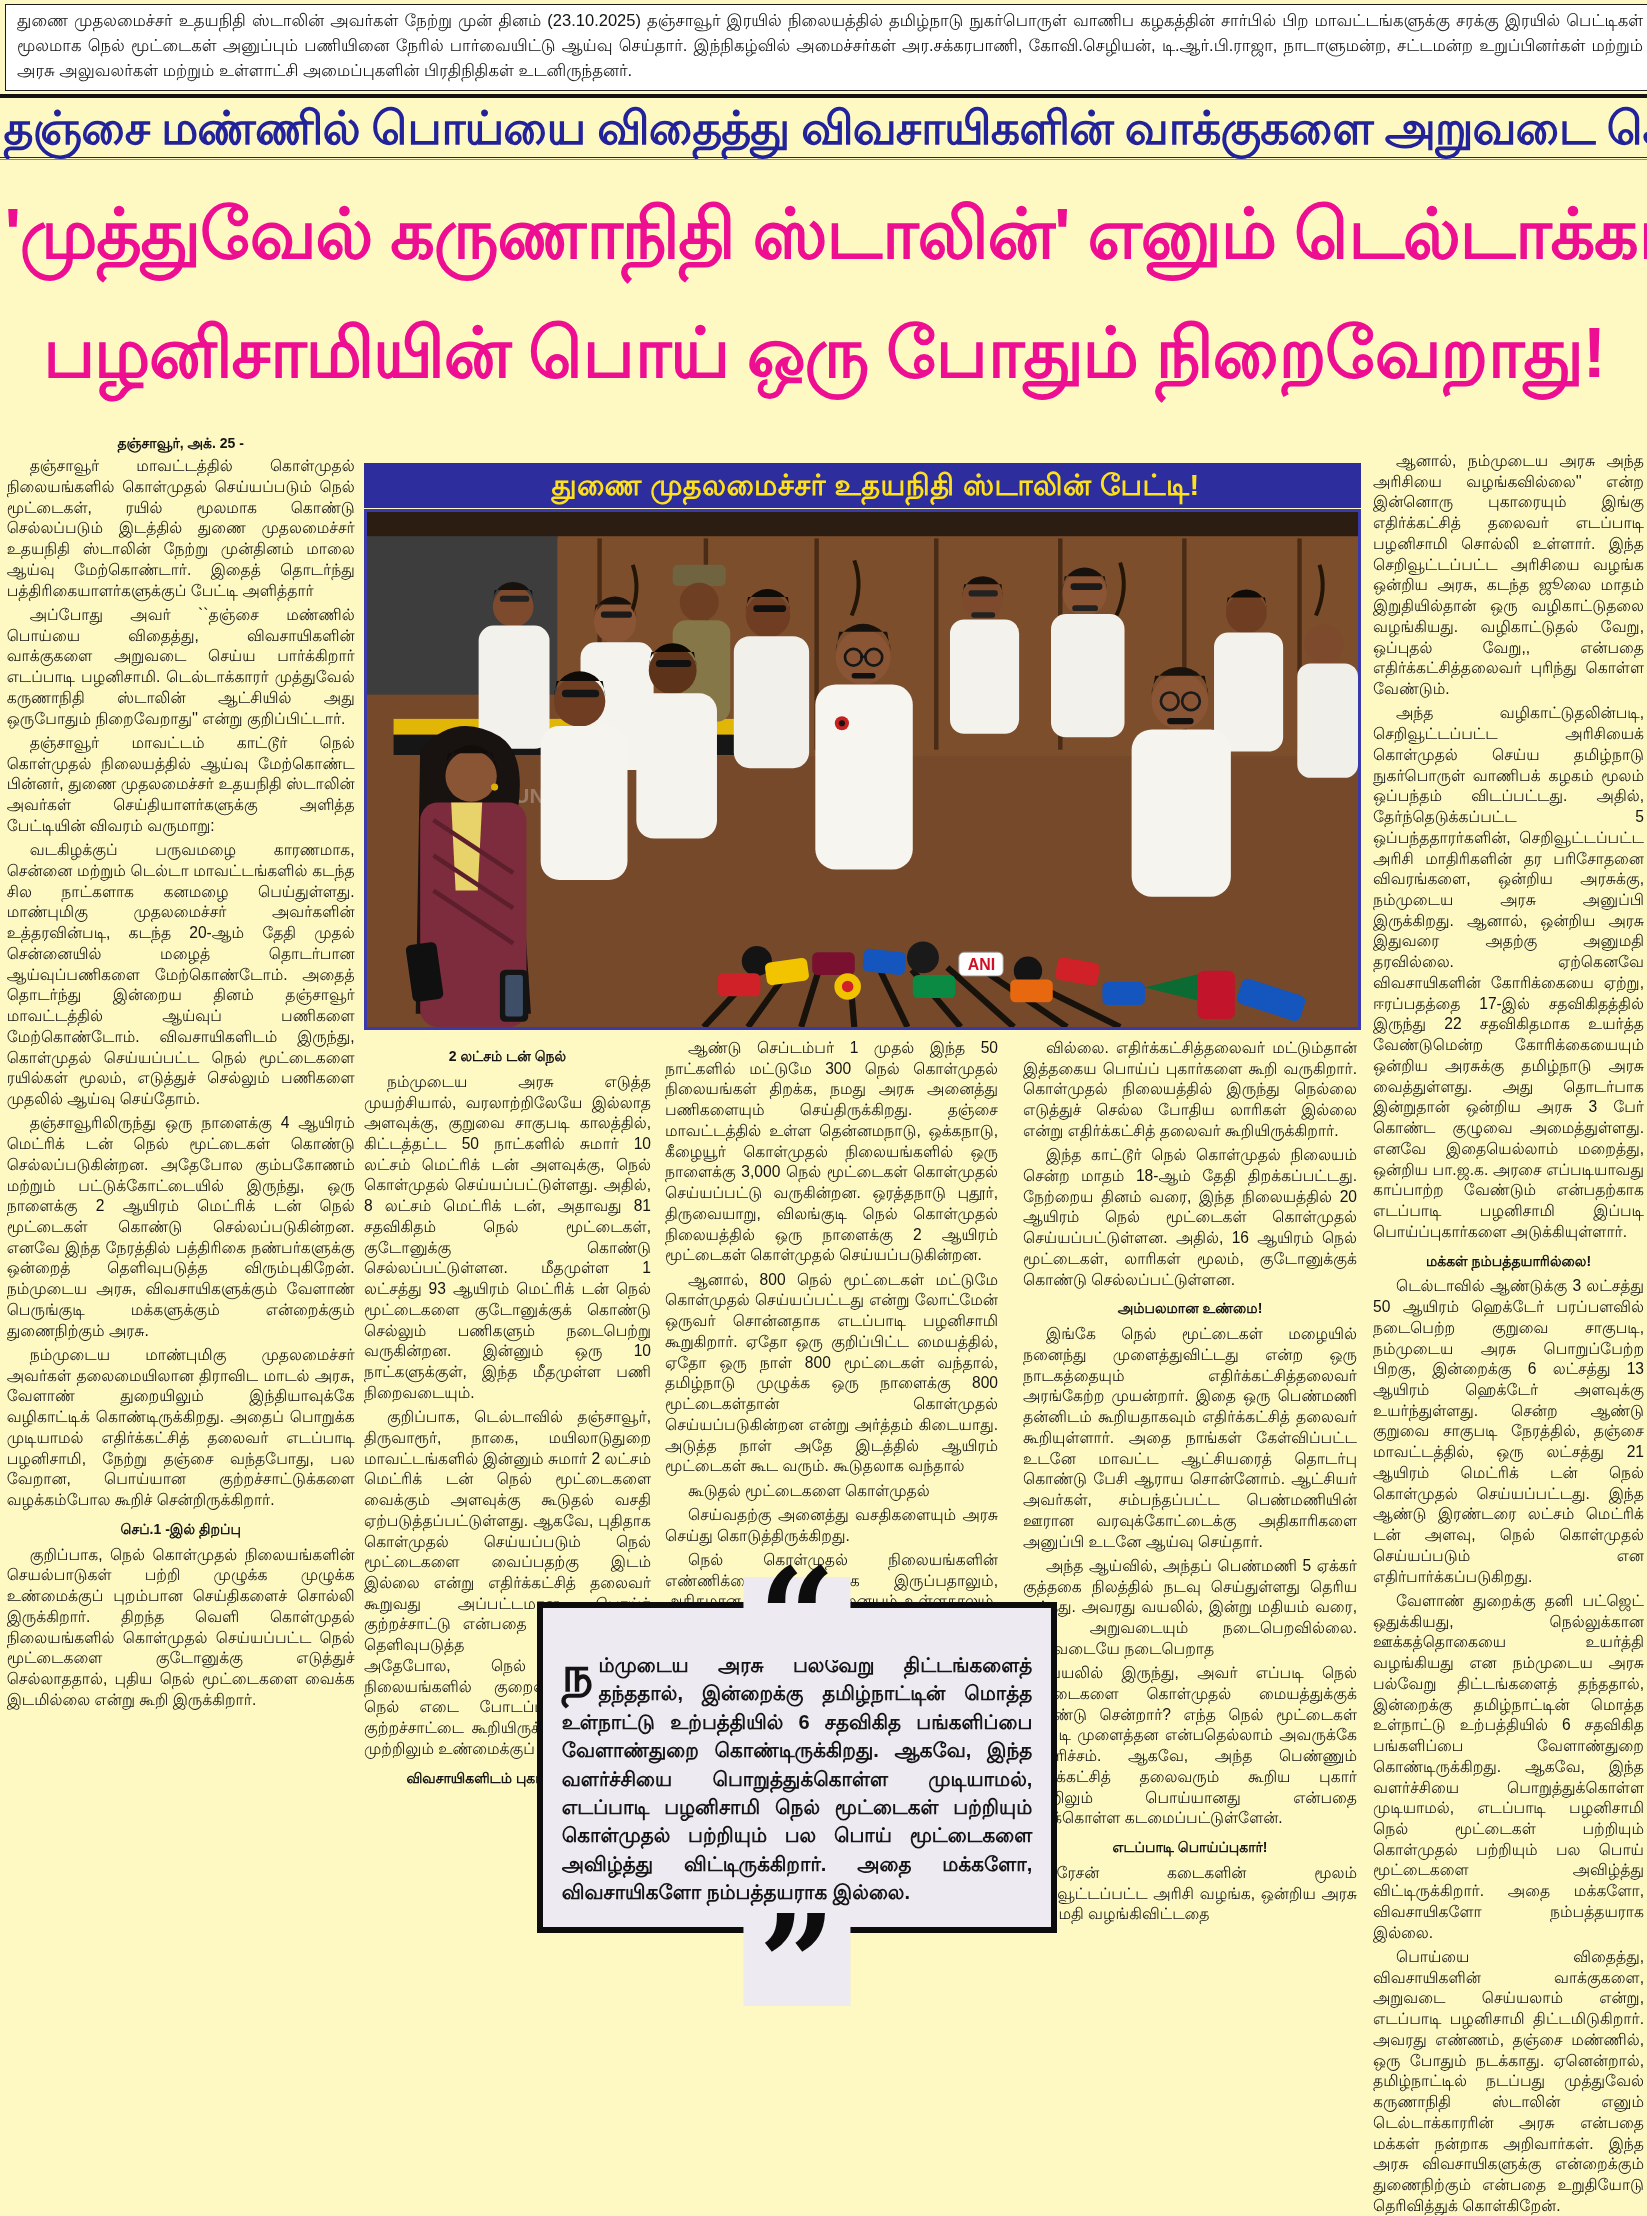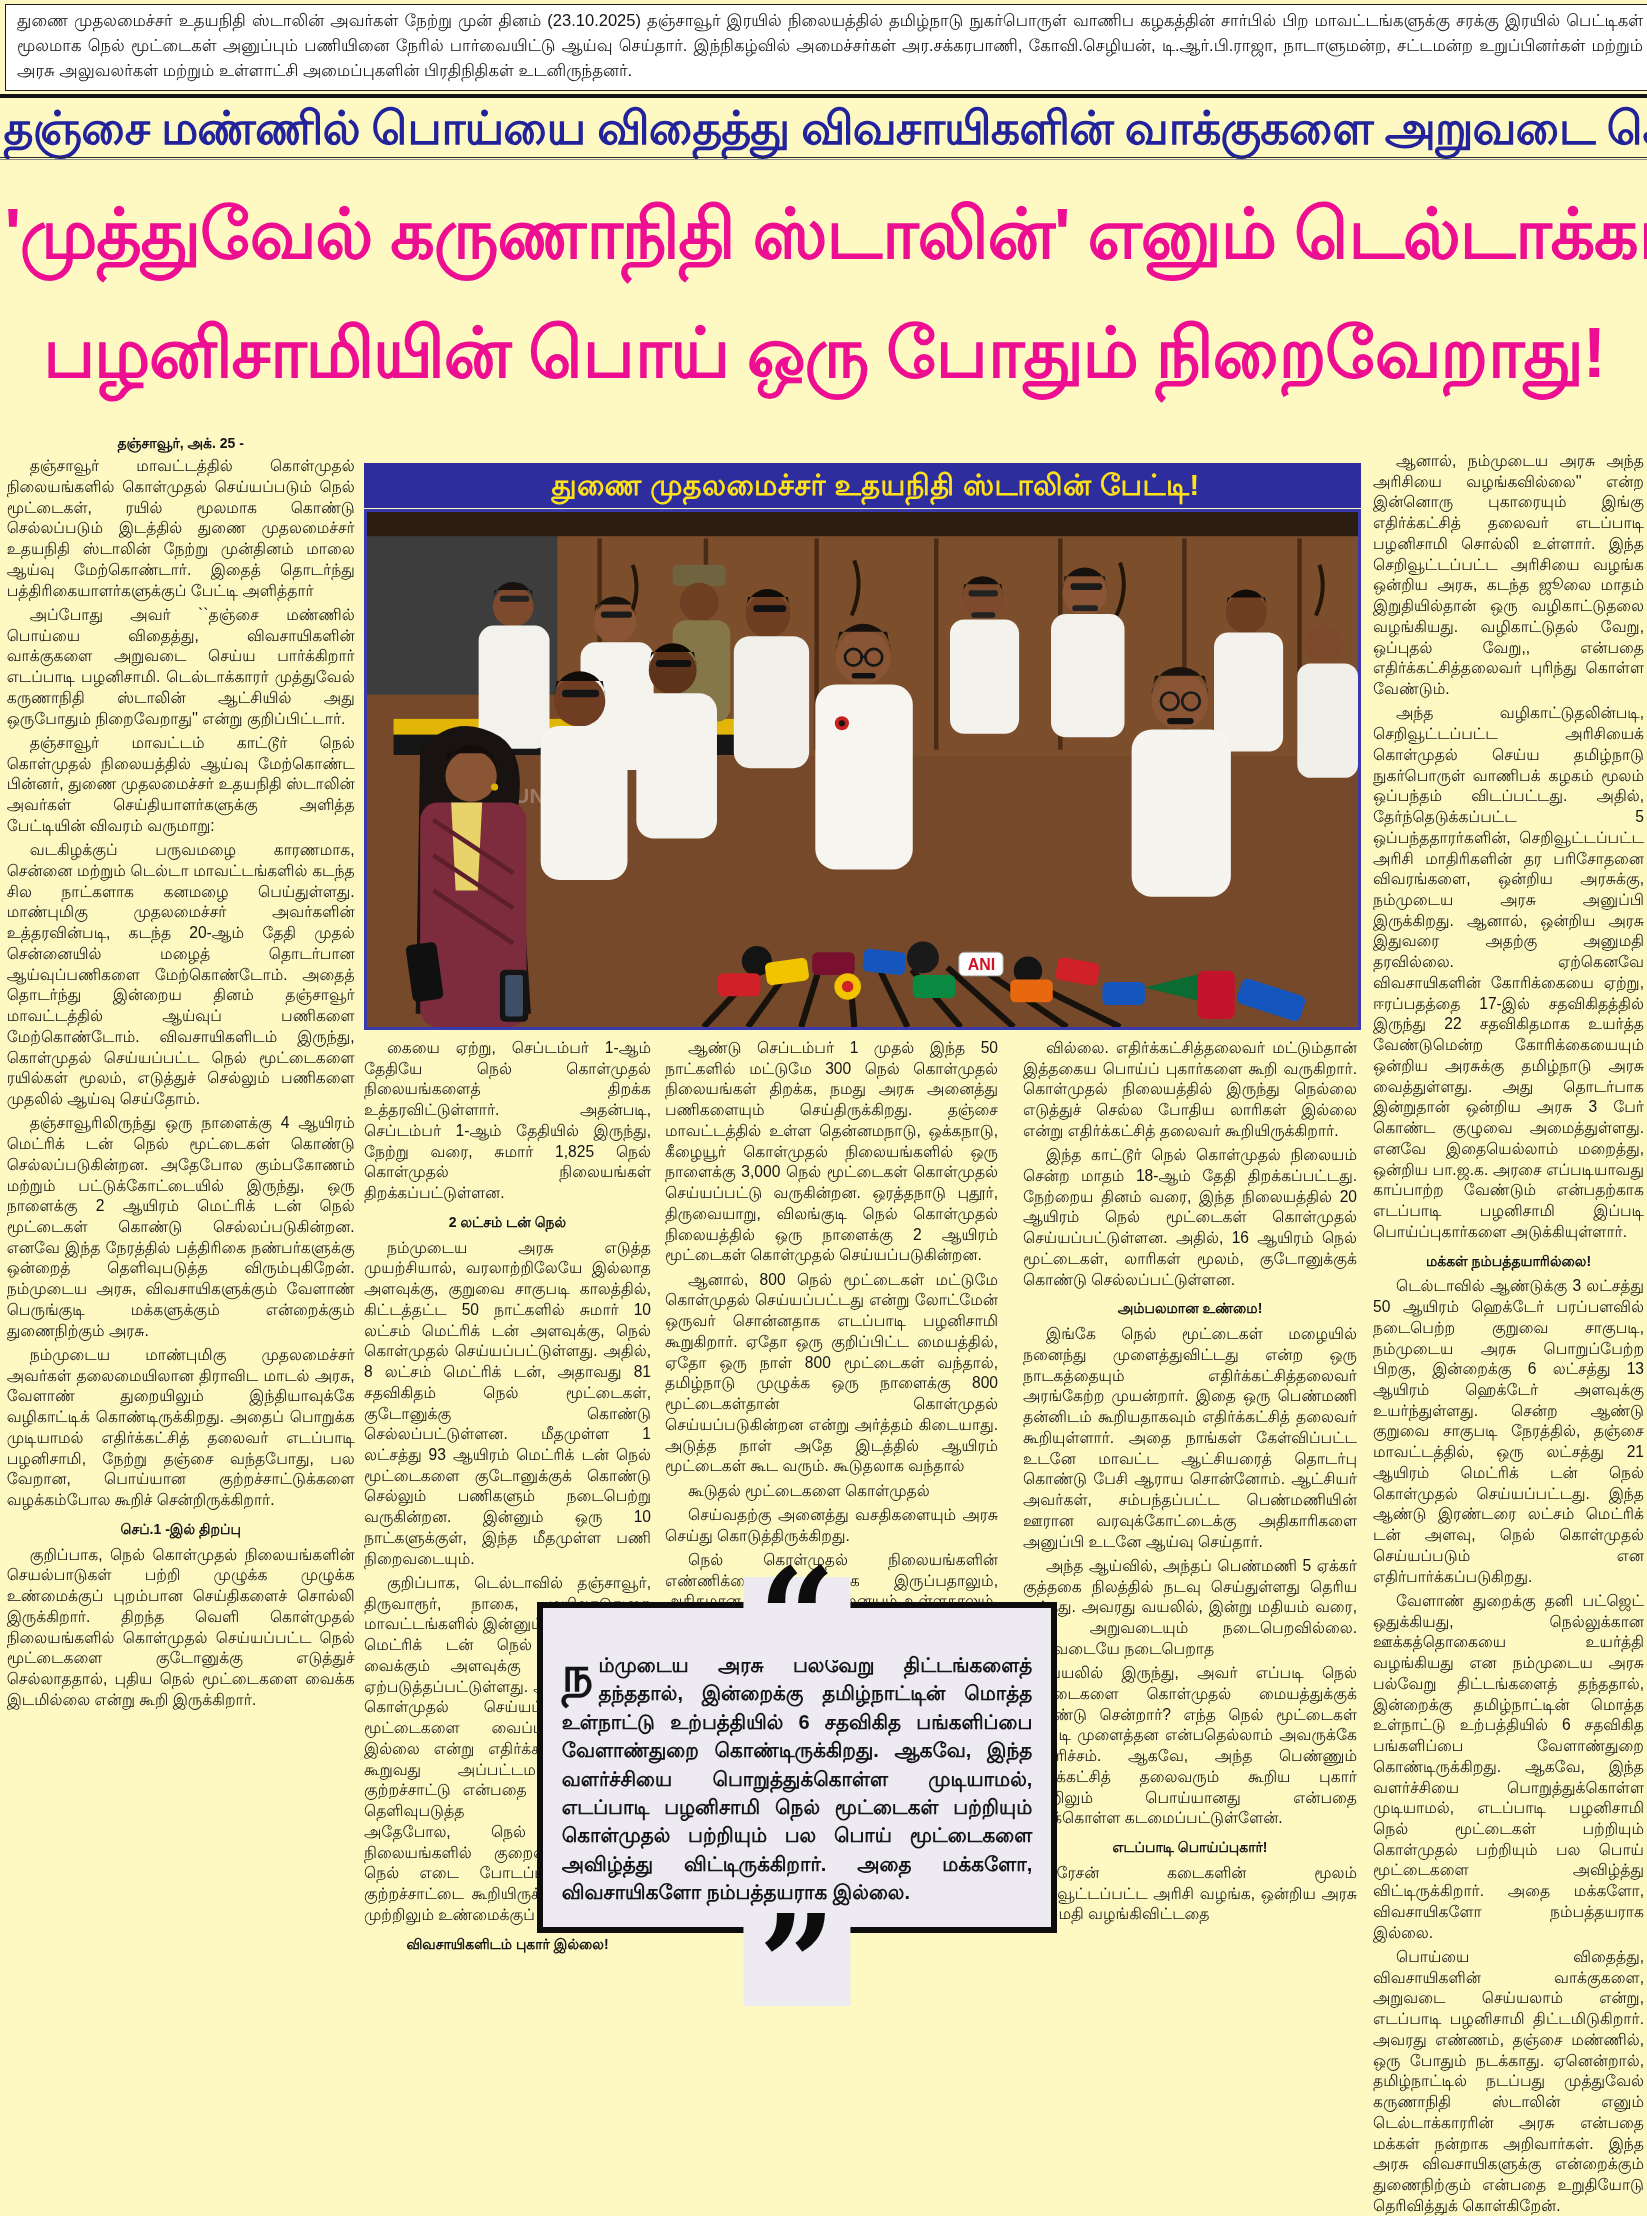--- a/index.html
+++ b/index.html
@@ -221,21 +221,20 @@
       <div class="para">தஞ்சாவூர் மாவட்டத்தில் கொள்முதல் நிலையங்களில் கொள்முதல் செய்யப்படும் நெல் மூட்டைகள், ரயில் மூலமாக கொண்டு செல்லப்படும் இடத்தில் துணை முதலமைச்சர் உதயநிதி ஸ்டாலின் நேற்று முன்தினம் மாலை ஆய்வு மேற்கொண்டார். இதைத் தொடர்ந்து பத்திரிகையாளர்களுக்குப் பேட்டி அளித்தார்</div>
       <div class="para">அப்போது அவர் ``தஞ்சை மண்ணில் பொய்யை விதைத்து, விவசாயிகளின் வாக்குகளை அறுவடை செய்ய பார்க்கிறார் எடப்பாடி பழனிசாமி. டெல்டாக்காரர் முத்துவேல் கருணாநிதி ஸ்டாலின் ஆட்சியில் அது ஒருபோதும் நிறைவேறாது'' என்று குறிப்பிட்டார்.</div>
       <div class="para">தஞ்சாவூர் மாவட்டம் காட்டூர் நெல் கொள்முதல் நிலையத்தில் ஆய்வு மேற்கொண்ட பின்னர், துணை முதலமைச்சர் உதயநிதி ஸ்டாலின் அவர்கள் செய்தியாளர்களுக்கு அளித்த பேட்டியின் விவரம் வருமாறு:</div>
       <div class="para">வடகிழக்குப் பருவமழை காரணமாக, சென்னை மற்றும் டெல்டா மாவட்டங்களில் கடந்த சில நாட்களாக கனமழை பெய்துள்ளது. மாண்புமிகு முதலமைச்சர் அவர்களின் உத்தரவின்படி, கடந்த 20-ஆம் தேதி முதல் சென்னையில் மழைத் தொடர்பான ஆய்வுப்பணிகளை மேற்கொண்டோம். அதைத் தொடர்ந்து இன்றைய தினம் தஞ்சாவூர் மாவட்டத்தில் ஆய்வுப் பணிகளை மேற்கொண்டோம். விவசாயிகளிடம் இருந்து, கொள்முதல் செய்யப்பட்ட நெல் மூட்டைகளை ரயில்கள் மூலம், எடுத்துச் செல்லும் பணிகளை முதலில் ஆய்வு செய்தோம்.</div>
       <div class="para">தஞ்சாவூரிலிருந்து ஒரு நாளைக்கு 4 ஆயிரம் மெட்ரிக் டன் நெல் மூட்டைகள் கொண்டு செல்லப்படுகின்றன. அதேபோல கும்பகோணம் மற்றும் பட்டுக்கோட்டையில் இருந்து, ஒரு நாளைக்கு 2 ஆயிரம் மெட்ரிக் டன் நெல் மூட்டைகள் கொண்டு செல்லப்படுகின்றன. எனவே இந்த நேரத்தில் பத்திரிகை நண்பர்களுக்கு ஒன்றைத் தெளிவுபடுத்த விரும்புகிறேன். நம்முடைய அரசு, விவசாயிகளுக்கும் வேளாண் பெருங்குடி மக்களுக்கும் என்றைக்கும் துணைநிற்கும் அரசு.</div>
       <div class="para">நம்முடைய மாண்புமிகு முதலமைச்சர் அவர்கள் தலைமையிலான திராவிட மாடல் அரசு, வேளாண் துறையிலும் இந்தியாவுக்கே வழிகாட்டிக் கொண்டிருக்கிறது. அதைப் பொறுக்க முடியாமல் எதிர்க்கட்சித் தலைவர் எடப்பாடி பழனிசாமி, நேற்று தஞ்சை வந்தபோது, பல வேறான, பொய்யான குற்றச்சாட்டுக்களை வழக்கம்போல கூறிச் சென்றிருக்கிறார்.</div>
       <div class="subhead">செப்.1 -இல் திறப்பு</div>
       <div class="para">குறிப்பாக, நெல் கொள்முதல் நிலையங்களின் செயல்பாடுகள் பற்றி முழுக்க முழுக்க உண்மைக்குப் புறம்பான செய்திகளைச் சொல்லி இருக்கிறார். திறந்த வெளி கொள்முதல் நிலையங்களில் கொள்முதல் செய்யப்பட்ட நெல் மூட்டைகளை குடோனுக்கு எடுத்துச் செல்லாததால், புதிய நெல் மூட்டைகளை வைக்க இடமில்லை என்று கூறி இருக்கிறார்.</div>
     </div>
   <div class="col" id="colA">
-      <div class="para">கையை ஏற்று, செப்டம்பர் 1-ஆம் தேதியே நெல் கொள்முதல் நிலையங்களைத் திறக்க உத்தரவிட்டுள்ளார். அதன்படி, செப்டம்பர் 1-ஆம் தேதியில் இருந்து, நேற்று வரை, சுமார் 1,825 நெல் கொள்முதல் நிலையங்கள் திறக்கப்பட்டுள்ளன.</div>
       <div class="subhead">2 லட்சம் டன் நெல்</div>
       <div class="para">நம்முடைய அரசு எடுத்த முயற்சியால், வரலாற்றிலேயே இல்லாத அளவுக்கு, குறுவை சாகுபடி காலத்தில், கிட்டத்தட்ட 50 நாட்களில் சுமார் 10 லட்சம் மெட்ரிக் டன் அளவுக்கு, நெல் கொள்முதல் செய்யப்பட்டுள்ளது. அதில், 8 லட்சம் மெட்ரிக் டன், அதாவது 81 சதவிகிதம் நெல் மூட்டைகள், குடோனுக்கு கொண்டு செல்லப்பட்டுள்ளன. மீதமுள்ள 1 லட்சத்து 93 ஆயிரம் மெட்ரிக் டன் நெல் மூட்டைகளை குடோனுக்குக் கொண்டு செல்லும் பணிகளும் நடைபெற்று வருகின்றன. இன்னும் ஒரு 10 நாட்களுக்குள், இந்த மீதமுள்ள பணி நிறைவடையும்.</div>
       <div class="para">குறிப்பாக, டெல்டாவில் தஞ்சாவூர், திருவாரூர், நாகை, மயிலாடுதுறை மாவட்டங்களில் இன்னும் சுமார் 2 லட்சம் மெட்ரிக் டன் நெல் மூட்டைகளை வைக்கும் அளவுக்கு கூடுதல் வசதி ஏற்படுத்தப்பட்டுள்ளது. ஆகவே, புதிதாக கொள்முதல் செய்யப்படும் நெல் மூட்டைகளை வைப்பதற்கு இடம் இல்லை என்று எதிர்க்கட்சித் தலைவர் கூறுவது அப்பட்டமான பொய்க் குற்றச்சாட்டு என்பதை இந்த நேரத்தில் தெளிவுபடுத்த விரும்புகிறேன். அதேபோல, நெல் கொள்முதல் நிலையங்களில் குறைவான அளவே நெல் எடை போடப்படுவதாக ஒரு குற்றச்சாட்டை கூறியிருக்கிறார். அதுவும் முற்றிலும் உண்மைக்குப் புறம்பானது.</div>
       <div class="subhead">விவசாயிகளிடம் புகார் இல்லை!</div>
     </div>
   <div class="col" id="colB">
       <div class="para">ஆண்டு செப்டம்பர் 1 முதல் இந்த 50 நாட்களில் மட்டுமே 300 நெல் கொள்முதல் நிலையங்கள் திறக்க, நமது அரசு அனைத்து பணிகளையும் செய்திருக்கிறது. தஞ்சை மாவட்டத்தில் உள்ள தென்னமநாடு, ஒக்கநாடு, கீழையூர் கொள்முதல் நிலையங்களில் ஒரு நாளைக்கு 3,000 நெல் மூட்டைகள் கொள்முதல் செய்யப்பட்டு வருகின்றன. ஒரத்தநாடு புதூர், திருவையாறு, விலங்குடி நெல் கொள்முதல் நிலையத்தில் ஒரு நாளைக்கு 2 ஆயிரம் மூட்டைகள் கொள்முதல் செய்யப்படுகின்றன.</div>
       <div class="para">ஆனால், 800 நெல் மூட்டைகள் மட்டுமே கொள்முதல் செய்யப்பட்டது என்று லோட்மேன் ஒருவர் சொன்னதாக எடப்பாடி பழனிசாமி கூறுகிறார். ஏதோ ஒரு குறிப்பிட்ட மையத்தில், ஏதோ ஒரு நாள் 800 மூட்டைகள் வந்தால், தமிழ்நாடு முழுக்க ஒரு நாளைக்கு 800 மூட்டைகள்தான் கொள்முதல் செய்யப்படுகின்றன என்று அர்த்தம் கிடையாது. அடுத்த நாள் அதே இடத்தில் ஆயிரம் மூட்டைகள் கூட வரும். கூடுதலாக வந்தால்</div>
       <div class="para">கூடுதல் மூட்டைகளை கொள்முதல்</div>
       <div class="para">செய்வதற்கு அனைத்து வசதிகளையும் அரசு செய்து கொடுத்திருக்கிறது.</div>

